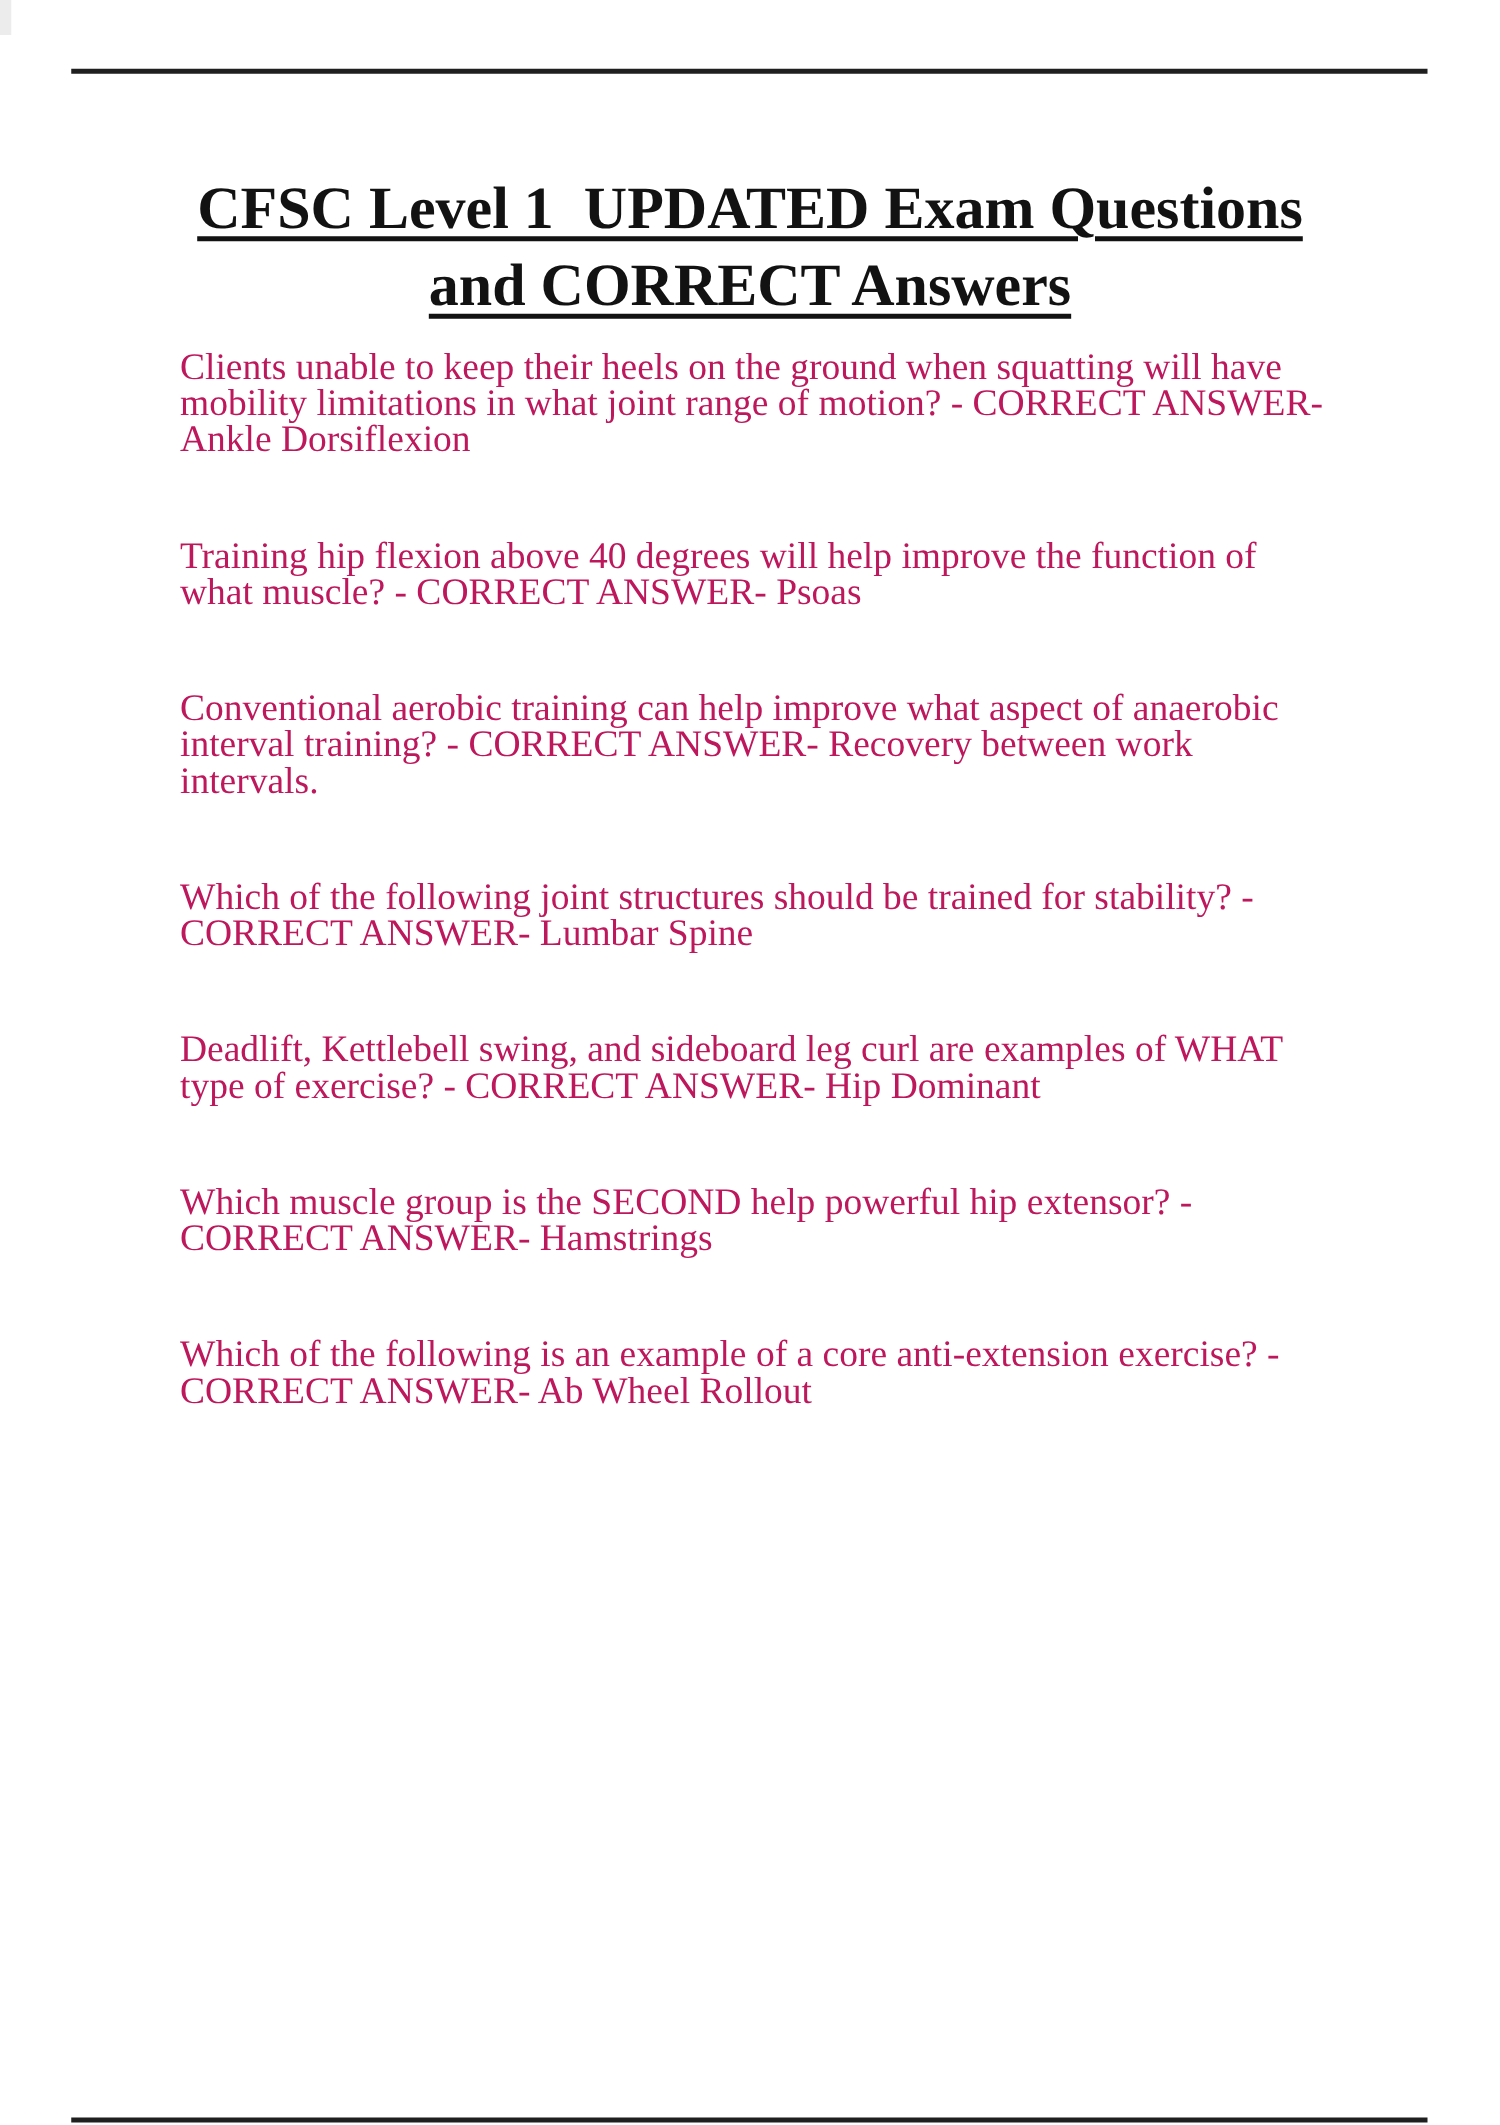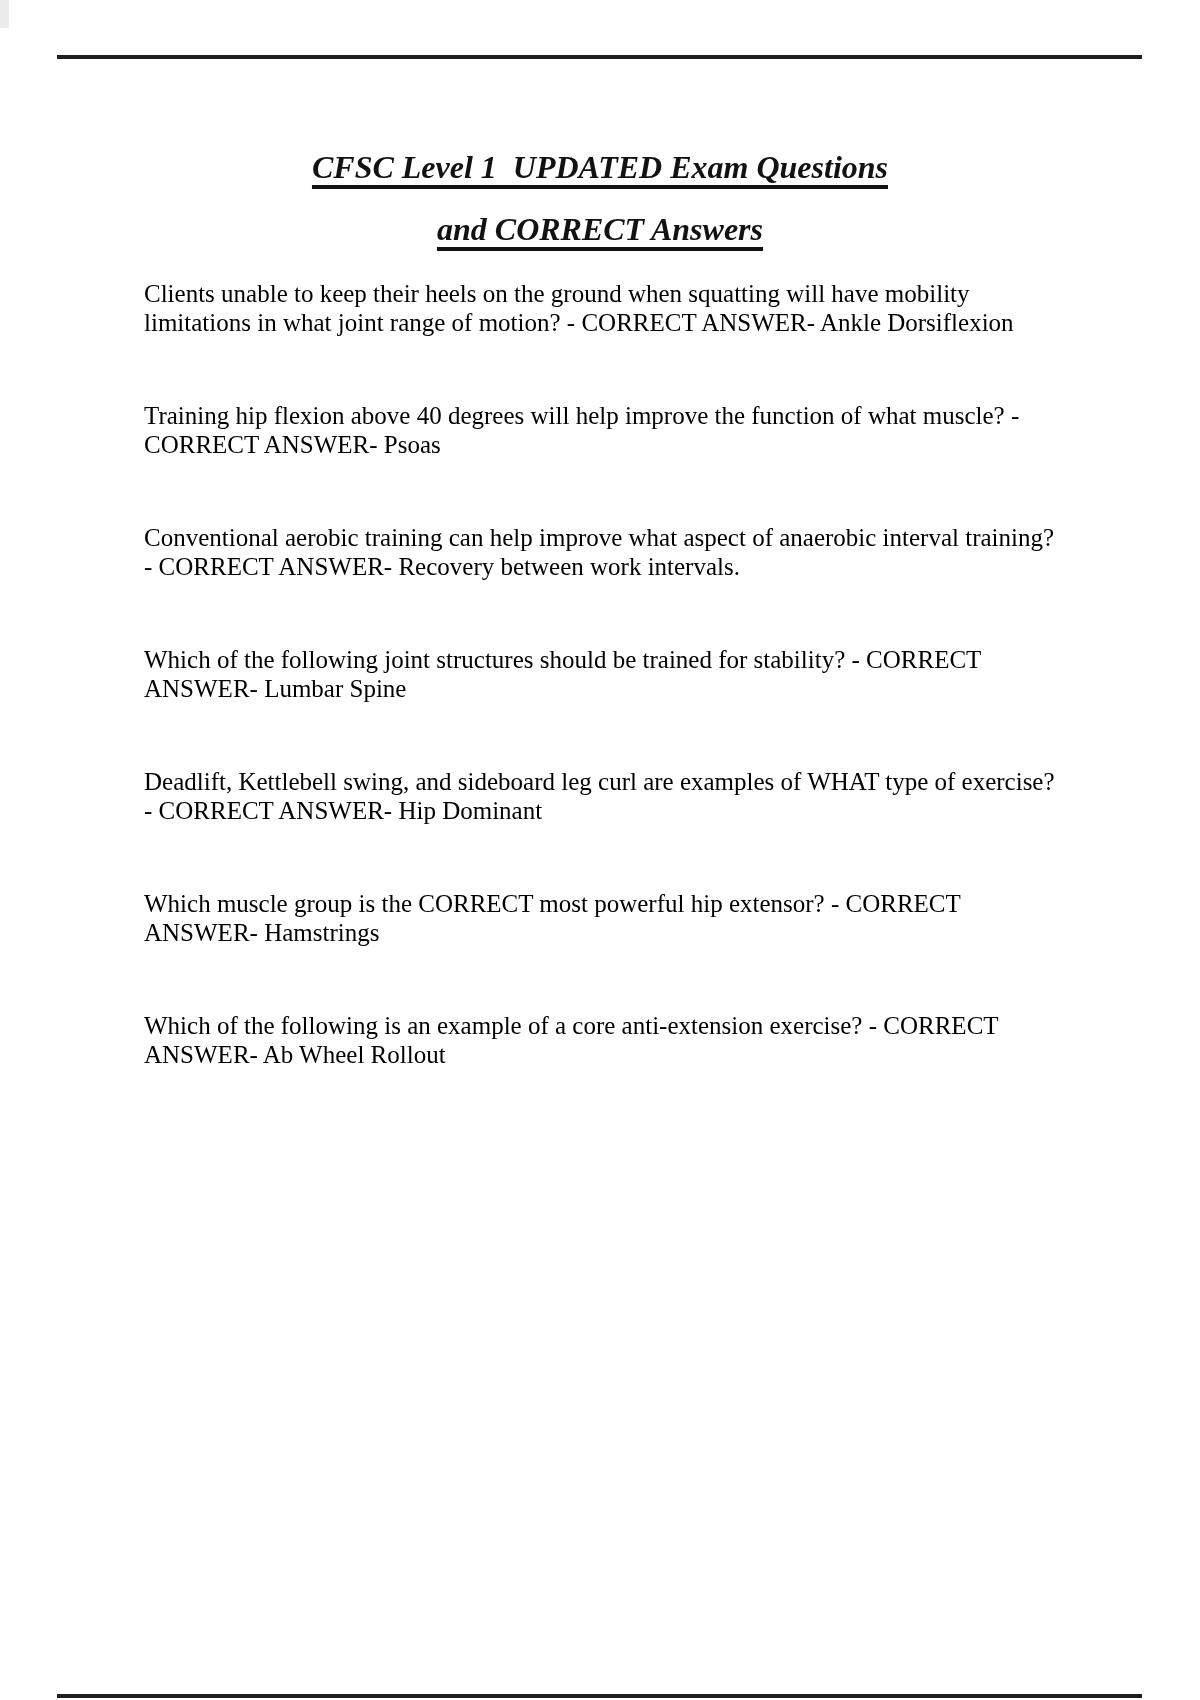--- a/index.html
+++ b/index.html
@@ -37,40 +37,39 @@
     height: 28px;
     background: #ececec;
   }
   .title {
     position: absolute;
     top: 136px;
     left: 139px;
     width: 922px;
     margin: 0;
     font-weight: bold;
-    font-size: 32px;
+    font-size: 48px;
     line-height: 62px;
     text-align: center;
     color: #121212;
-    font-style: italic;
   }
   .title-line {
     display: block;
     white-space: pre;
     text-decoration: underline;
     text-decoration-thickness: 4px;
     text-underline-offset: 7px;
   }
   .content {
     position: absolute;
     top: 279px;
     left: 144px;
     width: 922px;
-    color: #000000;
-    font-size: 25px;
+    color: #be185d;
+    font-size: 30px;
     line-height: 29px;
   }
   .qa {
     margin: 0 0 64px 0;
   }
 </style>
 </head>
 <body>
 
 <div class="page">
@@ -83,19 +82,19 @@
     <span class="title-line">CFSC Level 1  UPDATED Exam Questions</span>
     <span class="title-line">and CORRECT Answers</span>
   </h1>
 
   <div class="content">
     <p class="qa">Clients unable to keep their heels on the ground when squatting will have mobility limitations in what joint range of motion? - CORRECT ANSWER- Ankle Dorsiflexion</p>
     <p class="qa">Training hip flexion above 40 degrees will help improve the function of what muscle? - CORRECT ANSWER- Psoas</p>
     <p class="qa">Conventional aerobic training can help improve what aspect of anaerobic interval training? - CORRECT ANSWER- Recovery between work intervals.</p>
     <p class="qa">Which of the following joint structures should be trained for stability? - CORRECT ANSWER- Lumbar Spine</p>
     <p class="qa">Deadlift, Kettlebell swing, and sideboard leg curl are examples of WHAT type of exercise? - CORRECT ANSWER- Hip Dominant</p>
-    <p class="qa">Which muscle group is the CORRECT most powerful hip extensor? - CORRECT ANSWER- Hamstrings</p>
+    <p class="qa">Which muscle group is the SECOND help powerful hip extensor? - CORRECT ANSWER- Hamstrings</p>
     <p class="qa">Which of the following is an example of a core anti-extension exercise? - CORRECT ANSWER- Ab Wheel Rollout</p>
   </div>
 
   <div class="rule rule-bottom"></div>
 
 </div>
 
 </body></html>

